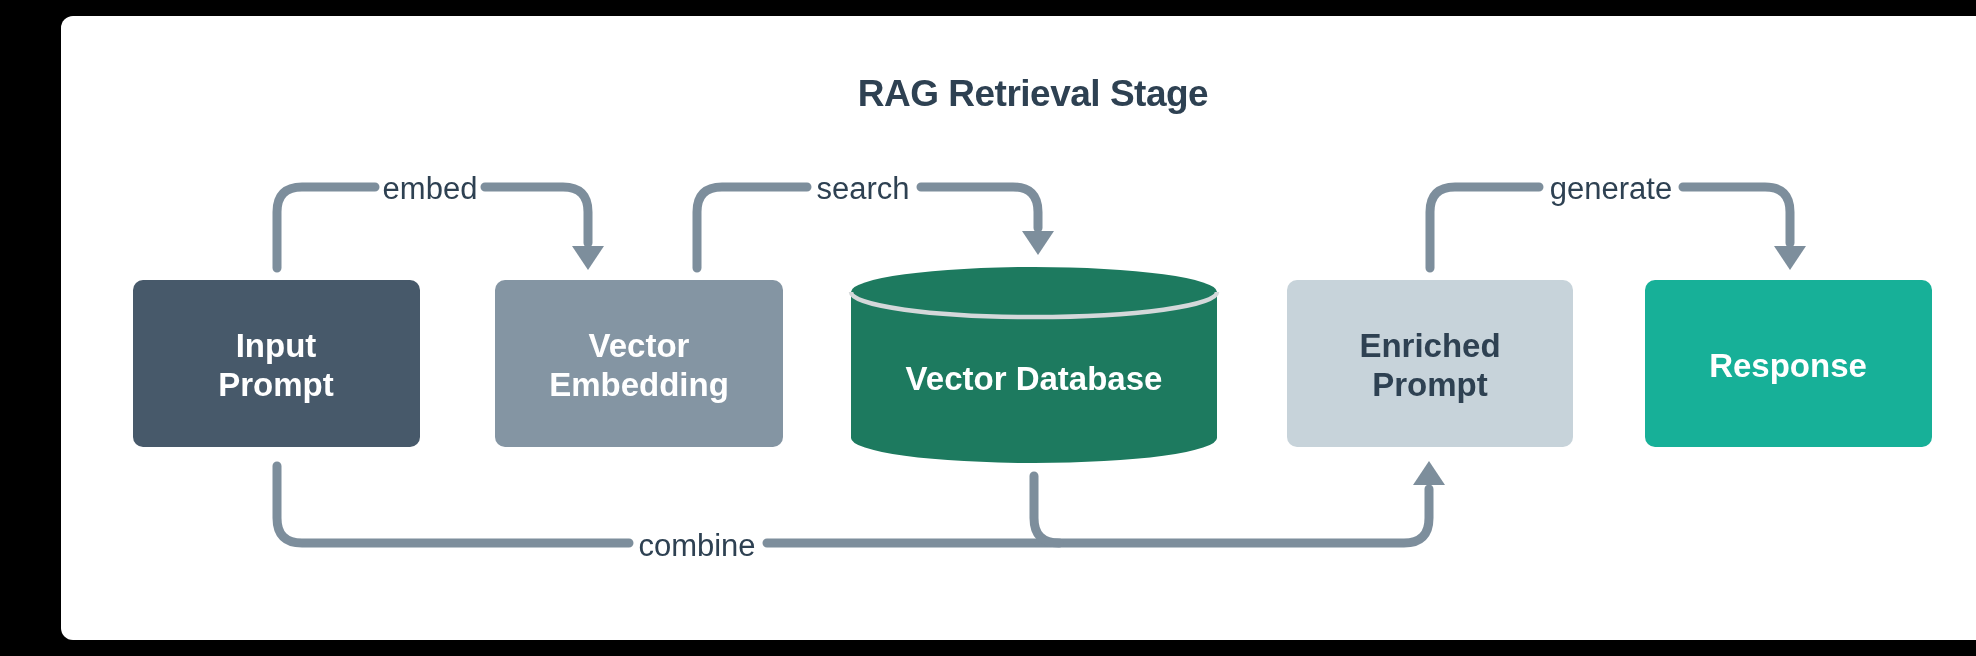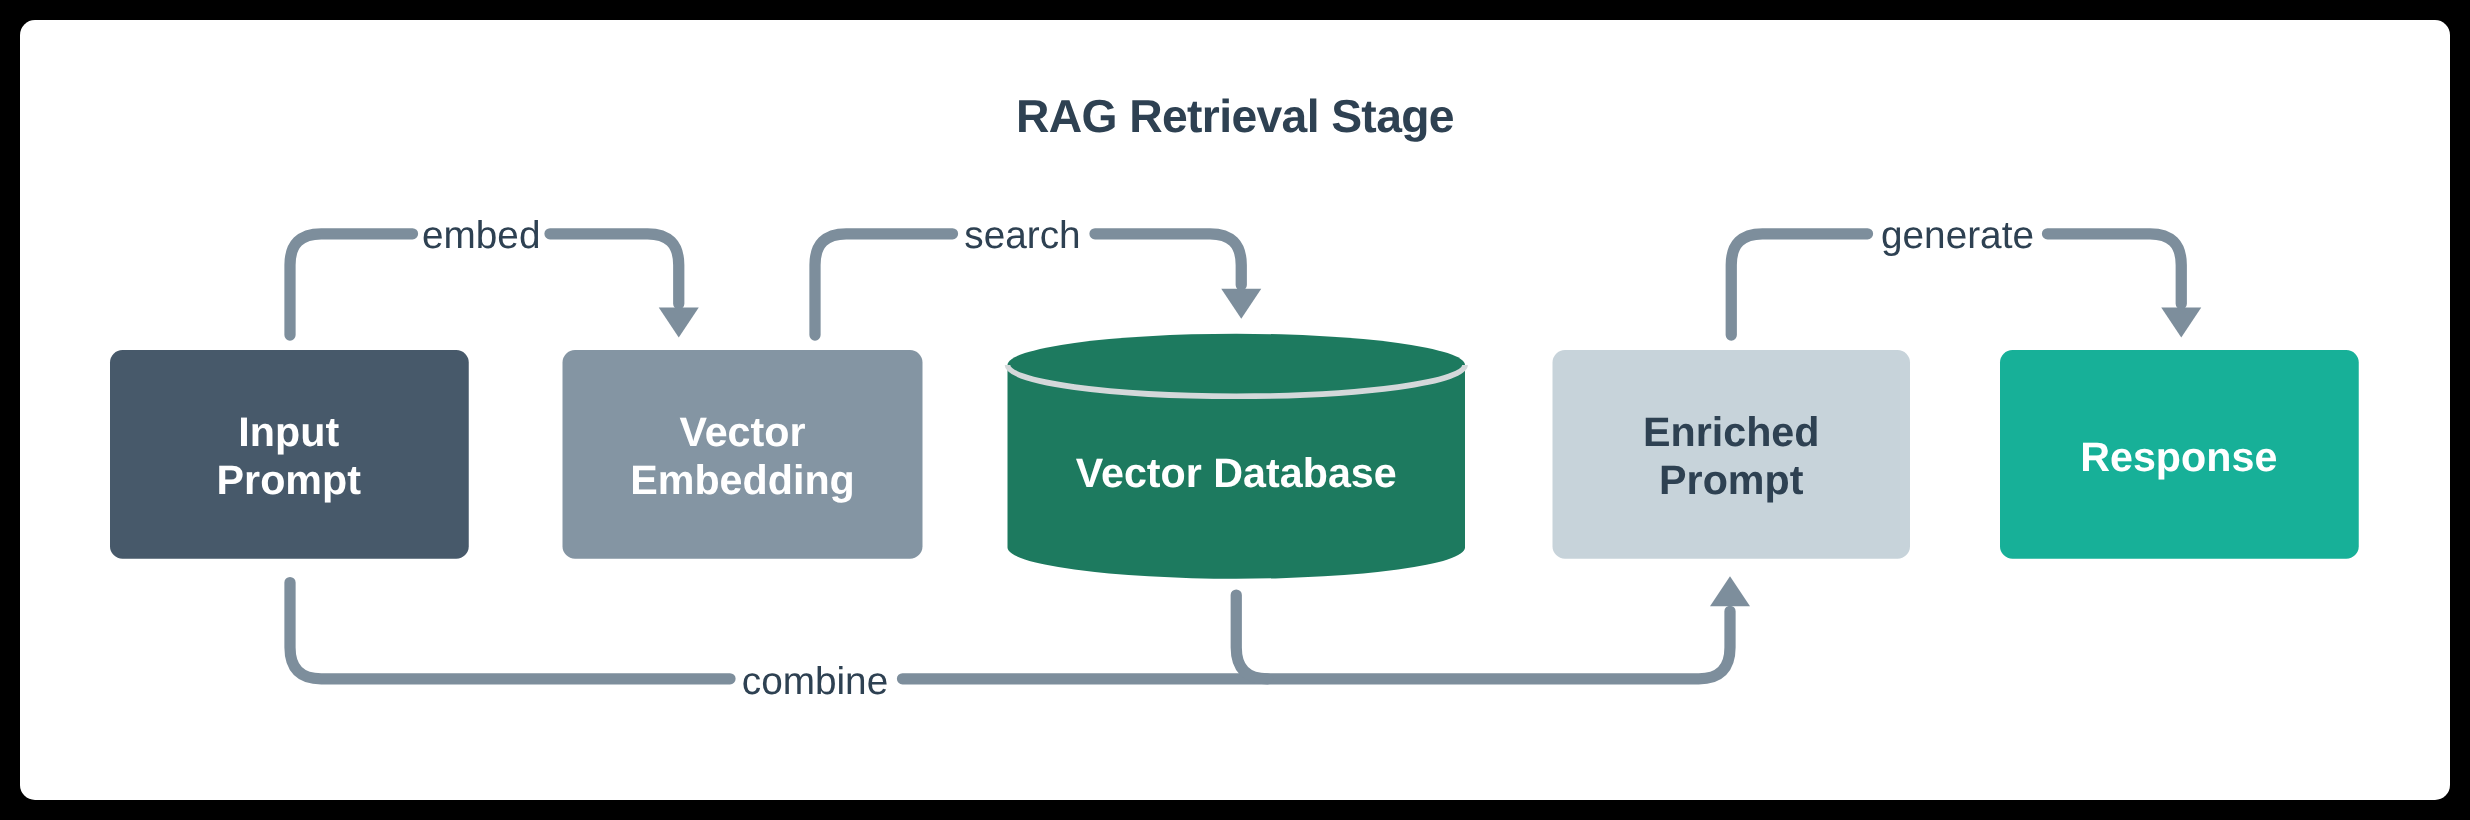--- a/index.html
+++ b/index.html
@@ -4,20 +4,21 @@
 <style>
   html, body {
     margin: 0;
     padding: 0;
     background: #000000;
   }
   .stage {
     position: relative;
     width: 1616px;
     height: 656px;
+    padding-left: 45px;
   }
   svg {
     display: block;
     width: 1976px;
     height: 656px;
   }
   text {
     font-family: "Liberation Sans", sans-serif;
   }
   .title-text {

